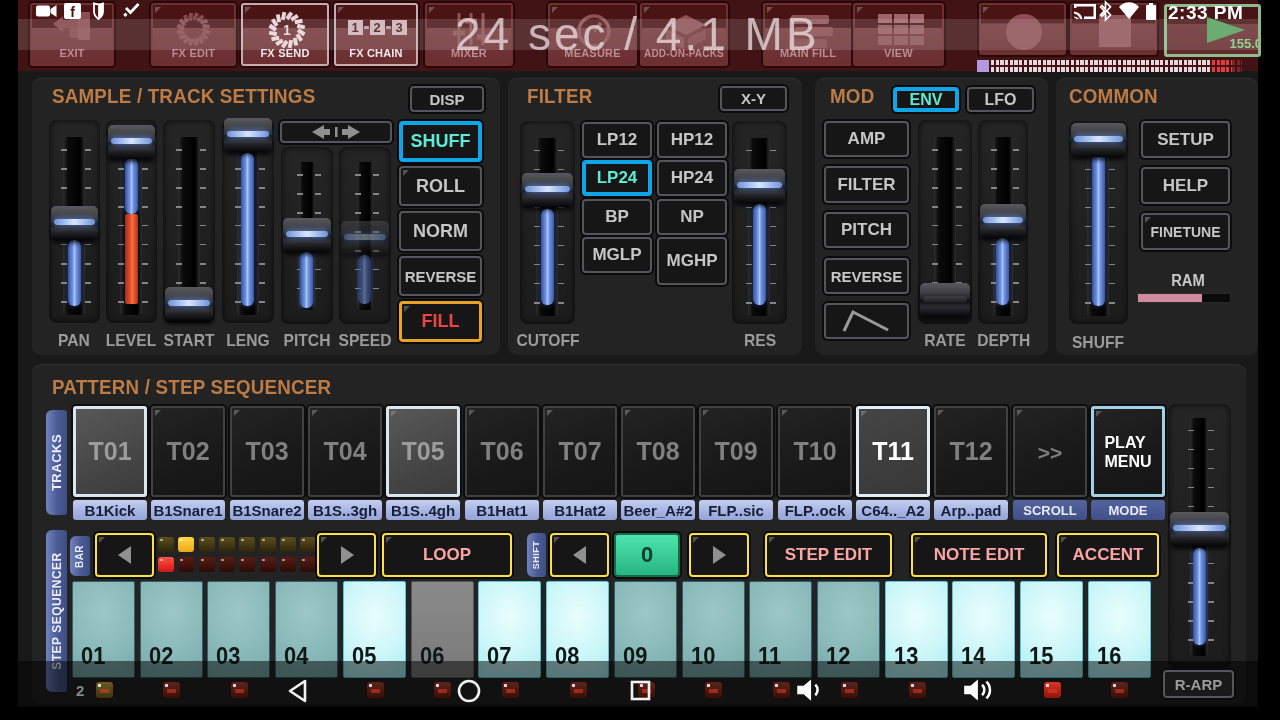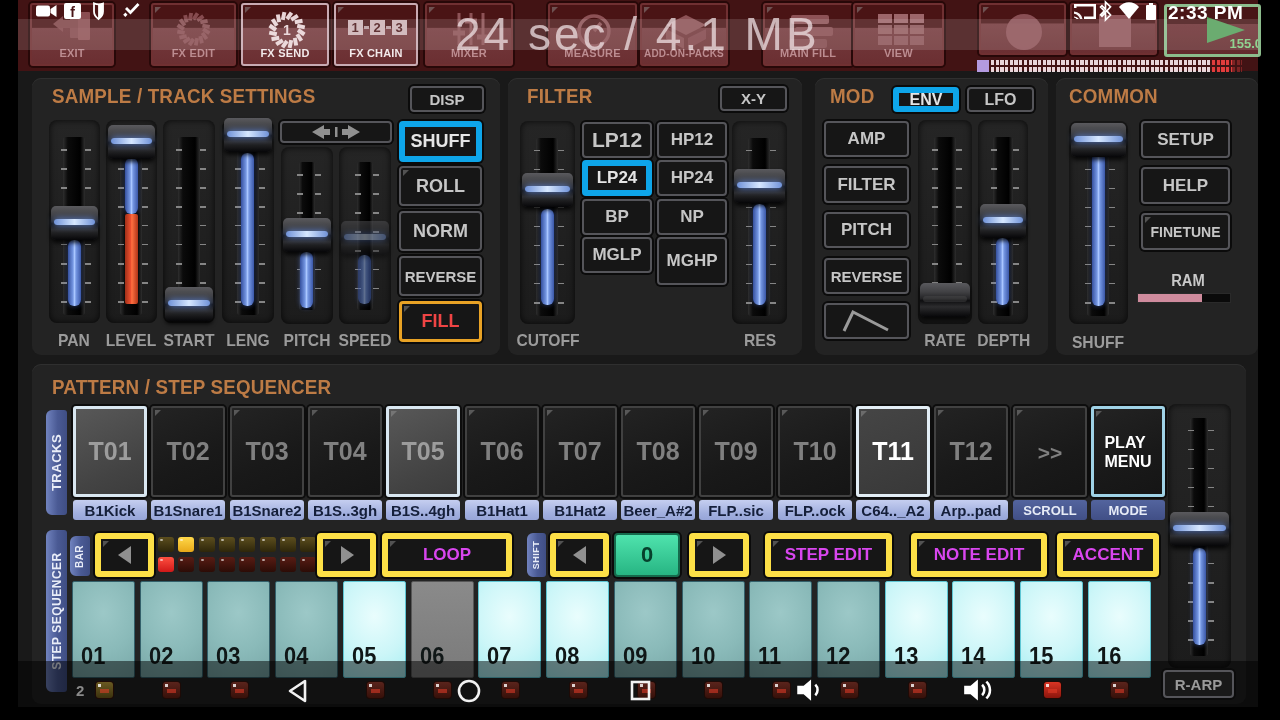--- a/index.html
+++ b/index.html
@@ -16,21 +16,21 @@
 .fold:before{content:"";position:absolute;left:2px;top:2px;border-style:solid;
  border-width:6px 6px 0 0;border-color:#9b9b9b transparent transparent transparent;opacity:.45}
 .band{position:absolute;left:0;top:19px;width:1240px;height:31px;background:rgba(255,255,255,0.13)}
 .bigtxt{position:absolute;left:437px;top:7px;width:420px;font-size:46px;font-weight:normal;
  color:rgba(240,226,229,0.74);letter-spacing:3px;white-space:nowrap}
 .pnl{position:absolute;background:#232323;border-radius:9px;box-shadow:inset 0 1px 0 #2f2f2f}
 .ttl{position:absolute;font-size:20px;font-weight:bold;color:#bd7b45;letter-spacing:.2px;white-space:nowrap;transform:scaleX(.94);transform-origin:left}
 .btn{position:absolute;background:#161616;border:2px solid #55555a;border-radius:4px;
  color:#c6c6c6;font-weight:bold;display:flex;align-items:center;justify-content:center;
  box-shadow:0 0 0 2px #0b0b0b;text-align:center}
-.btn.bsel{border:6px solid #0ea5e9;color:#e5e5e5}
+.btn.bsel{border:4px solid #0ea5e9;color:#5eead4}
 .btn.osel{border:3px solid #e8a225;color:#ef4444}
 .sl{position:absolute;background:linear-gradient(180deg,#252525,#1c1c1c);border-radius:8px;
  box-shadow:inset 0 0 7px rgba(0,0,0,.8)}
 .rail{position:absolute;border-radius:3px;
  background:linear-gradient(90deg,#2e2e2e 0%,#0b0b0b 22%,#000 78%,#2e2e2e 100%)}
 .tik{position:absolute;background-image:repeating-linear-gradient(to bottom,#858585 0 1.5px,transparent 1.5px 19px)}
 .blue{position:absolute;border-radius:6px;
  background:linear-gradient(90deg,#35509e 0%,#7496e2 38%,#a9c6ff 50%,#7496e2 62%,#3a57a8 100%);
  box-shadow:0 0 5px rgba(90,130,235,.45)}
 .red{position:absolute;border-radius:2px;
@@ -50,22 +50,22 @@
  color:#151f3a;font-size:15px;font-weight:bold;display:flex;align-items:center;justify-content:center}
 .lb.dk{background:linear-gradient(180deg,#53649e,#414f86);color:#e6ebf6;font-size:13px}
 .vtab{position:absolute;background:linear-gradient(90deg,#7183bf,#4a5a94 55%,#3f4e84);
  border-radius:6px 3px 3px 6px;display:flex;align-items:center;justify-content:center}
 .vtab span{transform:rotate(-90deg);color:#e9edf8;font-weight:bold;white-space:nowrap;letter-spacing:.5px}
 .pd{position:absolute;top:581px;width:63px;height:97px;border-radius:2px}
 .pd b{position:absolute;left:8px;bottom:7px;font-size:23px;color:#101717;letter-spacing:0;transform:scaleX(.95);transform-origin:left bottom}
 .pd.m{background:radial-gradient(95% 75% at 50% 32%,#9cc8c7 0%,#8abab9 55%,#7aa9a9 100%);border:1px solid #33606a}
 .pd.b{background:radial-gradient(120% 92% at 50% 36%,#e9fdfd 0%,#ccf6f8 45%,#abeff3 78%,#99e9ee 100%);border:1px solid #5ec6d4}
 .pd.g{background:linear-gradient(180deg,#8a8a8a,#7a7a7a);border:1px solid #565656}
-.ctl{position:absolute;top:533px;height:44px;background:#161616;border:6px solid #fde047;border-radius:4px;
- box-shadow:0 0 0 2px #0b0b0b;display:flex;align-items:center;justify-content:center;color:#d946ef;font-weight:bold}
+.ctl{position:absolute;top:533px;height:44px;background:#161616;border:2px solid #fde047;border-radius:4px;
+ box-shadow:0 0 0 2px #0b0b0b;display:flex;align-items:center;justify-content:center;color:#fca5a5;font-weight:bold}
 .mini{position:absolute;width:16px;height:15px;border-radius:3px}
 .mini:before{content:"";position:absolute;left:2px;top:2px;width:3px;height:2px;background:rgba(255,255,255,.6);border-radius:1px}
 .nicon{position:absolute;width:17px;height:16px;border-radius:3px;background:linear-gradient(180deg,#5a241c,#371009);box-shadow:0 0 0 1px #1e0a06}
 .nicon:before{content:"";position:absolute;left:2px;top:2px;width:3px;height:3px;background:rgba(255,255,255,.8)}
 .nicon:after{content:"";position:absolute;left:4px;top:7px;width:9px;height:4px;background:rgba(230,60,40,.55)}
 </style></head><body>
 <div id="app">
     <div id="tbar">
       <div class="tb" style="left:12px;top:3px;width:84px;height:63px">
         <svg class="a" width="84" height="59" viewBox="0 0 84 59">
@@ -346,21 +346,21 @@
       <div class="tik" style="left:14px;top:29px;width:6px;height:158px"></div>
       <div class="tik" style="left:38px;top:29px;width:6px;height:158px"></div>
       <div class="blue" style="left:21px;top:83px;width:13px;height:101px"></div>
       <div class="hd" style="left:2px;top:48px;right:2px;height:34px">
         <i style="top:13px"></i>
       </div>
     </div>
     <div class="slab" style="left:470px;top:331px;width:120px">CUTOFF</div>
     <div class="slab" style="left:682px;top:331px;width:120px">RES</div>
     <div class="btn " style="left:702px;top:86px;width:67px;height:25px;font-size:15px">X-Y</div>
-    <div class="btn " style="left:564px;top:122px;width:70px;height:36px;font-size:21px">LP12</div>
+    <div class="btn " style="left:564px;top:122px;width:70px;height:36px;font-size:17px">LP12</div>
     <div class="btn " style="left:639px;top:122px;width:70px;height:36px;font-size:17px">HP12</div>
     <div class="btn bsel" style="left:564px;top:160px;width:70px;height:36px;font-size:17px">LP24</div>
     <div class="btn " style="left:639px;top:160px;width:70px;height:36px;font-size:17px">HP24</div>
     <div class="btn " style="left:564px;top:199px;width:70px;height:36px;font-size:17px">BP</div>
     <div class="btn " style="left:639px;top:199px;width:70px;height:36px;font-size:17px">NP</div>
     <div class="btn " style="left:564px;top:237px;width:70px;height:36px;font-size:17px">MGLP</div>
     <div class="btn " style="left:639px;top:237px;width:70px;height:48px;font-size:17px">MGHP</div>
     <div class="btn bsel" style="left:875px;top:87px;width:66px;height:25px;font-size:16px">ENV</div>
     <div class="btn " style="left:949px;top:87px;width:67px;height:25px;font-size:16px">LFO</div>
     <div class="btn " style="left:806px;top:121px;width:85px;height:36px;font-size:17px">AMP</div>

